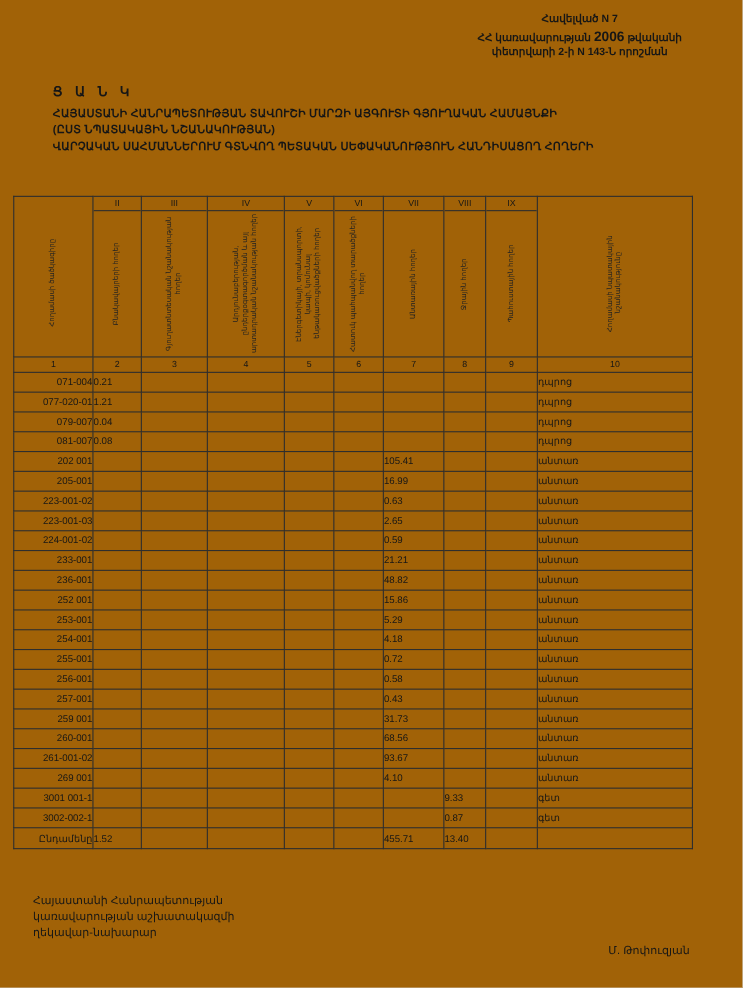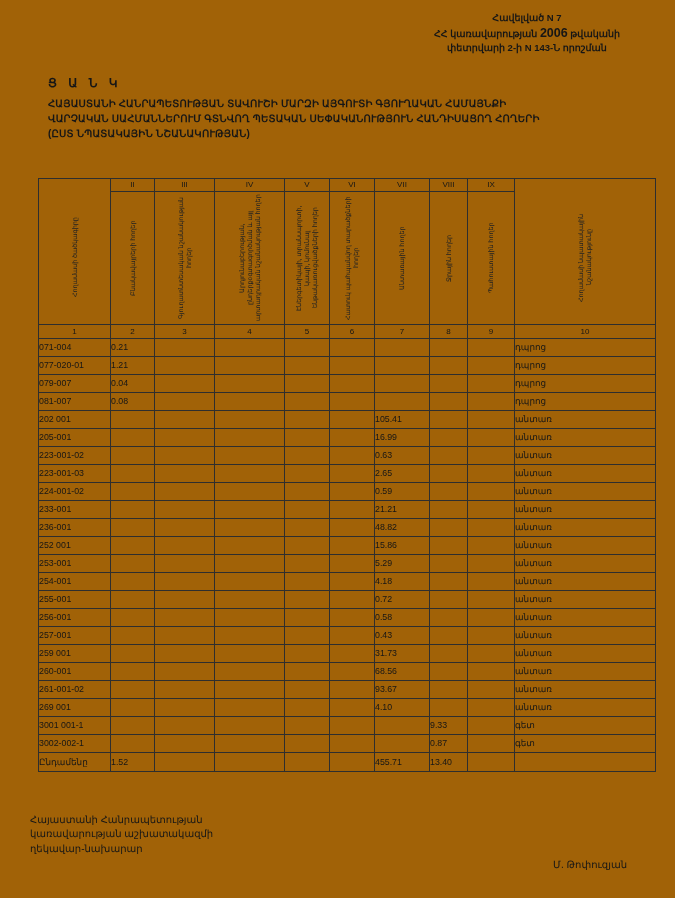--- a/index.html
+++ b/index.html
@@ -21,21 +21,21 @@
   }
   .appendix .year{font-size:12.5px;font-weight:bold;}
   
   .titleblock{
     position:absolute;top:74px;left:0;right:0;
     text-align:left;line-height:1.5;margin-left:48px;
   }
   .titleblock .big{font-size:12px;font-weight:bold;letter-spacing:4px;margin-bottom:4px;}
   .titleblock .sub{font-size:10px;font-weight:bold;letter-spacing:.2px;}
   
-  .tablewrap{position:absolute;top:178px;left:38px;}
+  .tablewrap{position:absolute;top:178px;left:12px;}
   table.land-table{border-collapse:collapse;table-layout:fixed;width:617px;}
   table.land-table th, table.land-table td{
     border:1px solid #2e2e2e;
     padding:0;margin:0;overflow:hidden;
     font-weight:normal;
   }
   th.hcell{height:145px;vertical-align:top;}
   .hcell-inner{display:flex;flex-direction:column;height:145px;}
   .rnum{
     height:12px;line-height:12px;font-size:8px;text-align:center;
@@ -43,21 +43,21 @@
   }
   .rnum.empty{border-bottom:none;}
   .vtext{
     flex:1 1 auto;display:flex;align-items:center;justify-content:center;
     writing-mode:vertical-rl;transform:rotate(180deg);
     font-size:6.4px;line-height:1.25;text-align:center;
     padding:2px 1px;color:#222;
   }
   tr.numrow td{height:13px;line-height:13px;font-size:8px;text-align:center;}
   tbody td{height:17px;line-height:17px;font-size:8.8px;white-space:nowrap;}
-  td.code{text-align:left;padding-left:3px;}
+  td.code{text-align:right;padding-left:3px;}
   td.val{text-align:left;padding-left:3px;}
   td.purpose{text-align:left;padding-left:6px;}
   tr.totalrow td{height:18px;line-height:18px;}
   tr.totalrow td.code{padding-left:0;}
   
   .footer-left{
     position:absolute;left:30px;bottom:42px;
     font-size:10px;line-height:1.45;
   }
   .signature{
@@ -76,22 +76,22 @@
       <span>ՀՀ կառավարության</span>
       <span class="year">2006</span>
       <span>թվականի</span>
     </div>
     <div>փետրվարի 2-ի N 143-Ն որոշման</div>
   </div>
 
   <div class="titleblock">
     <div class="big">Ց Ա Ն Կ</div>
     <div class="sub">ՀԱՅԱՍՏԱՆԻ ՀԱՆՐԱՊԵՏՈՒԹՅԱՆ ՏԱՎՈՒՇԻ ՄԱՐԶԻ ԱՅԳՈՒՏԻ ԳՅՈՒՂԱԿԱՆ ՀԱՄԱՅՆՔԻ</div>
+    <div class="sub">(ԸՍՏ ՆՊԱՏԱԿԱՅԻՆ ՆՇԱՆԱԿՈՒԹՅԱՆ)</div>
     <div class="sub">ՎԱՐՉԱԿԱՆ ՍԱՀՄԱՆՆԵՐՈՒՄ ԳՏՆՎՈՂ ՊԵՏԱԿԱՆ ՍԵՓԱԿԱՆՈՒԹՅՈՒՆ ՀԱՆԴԻՍԱՑՈՂ ՀՈՂԵՐԻ</div>
-    <div class="sub">(ԸՍՏ ՆՊԱՏԱԿԱՅԻՆ ՆՇԱՆԱԿՈՒԹՅԱՆ)</div>
   </div>
 
   <div class="tablewrap">
     <table class="land-table">
       <colgroup>
         <col style="width:72px">
           <col style="width:44px">
           <col style="width:60px">
         <col style="width:70px">
           <col style="width:45px">

